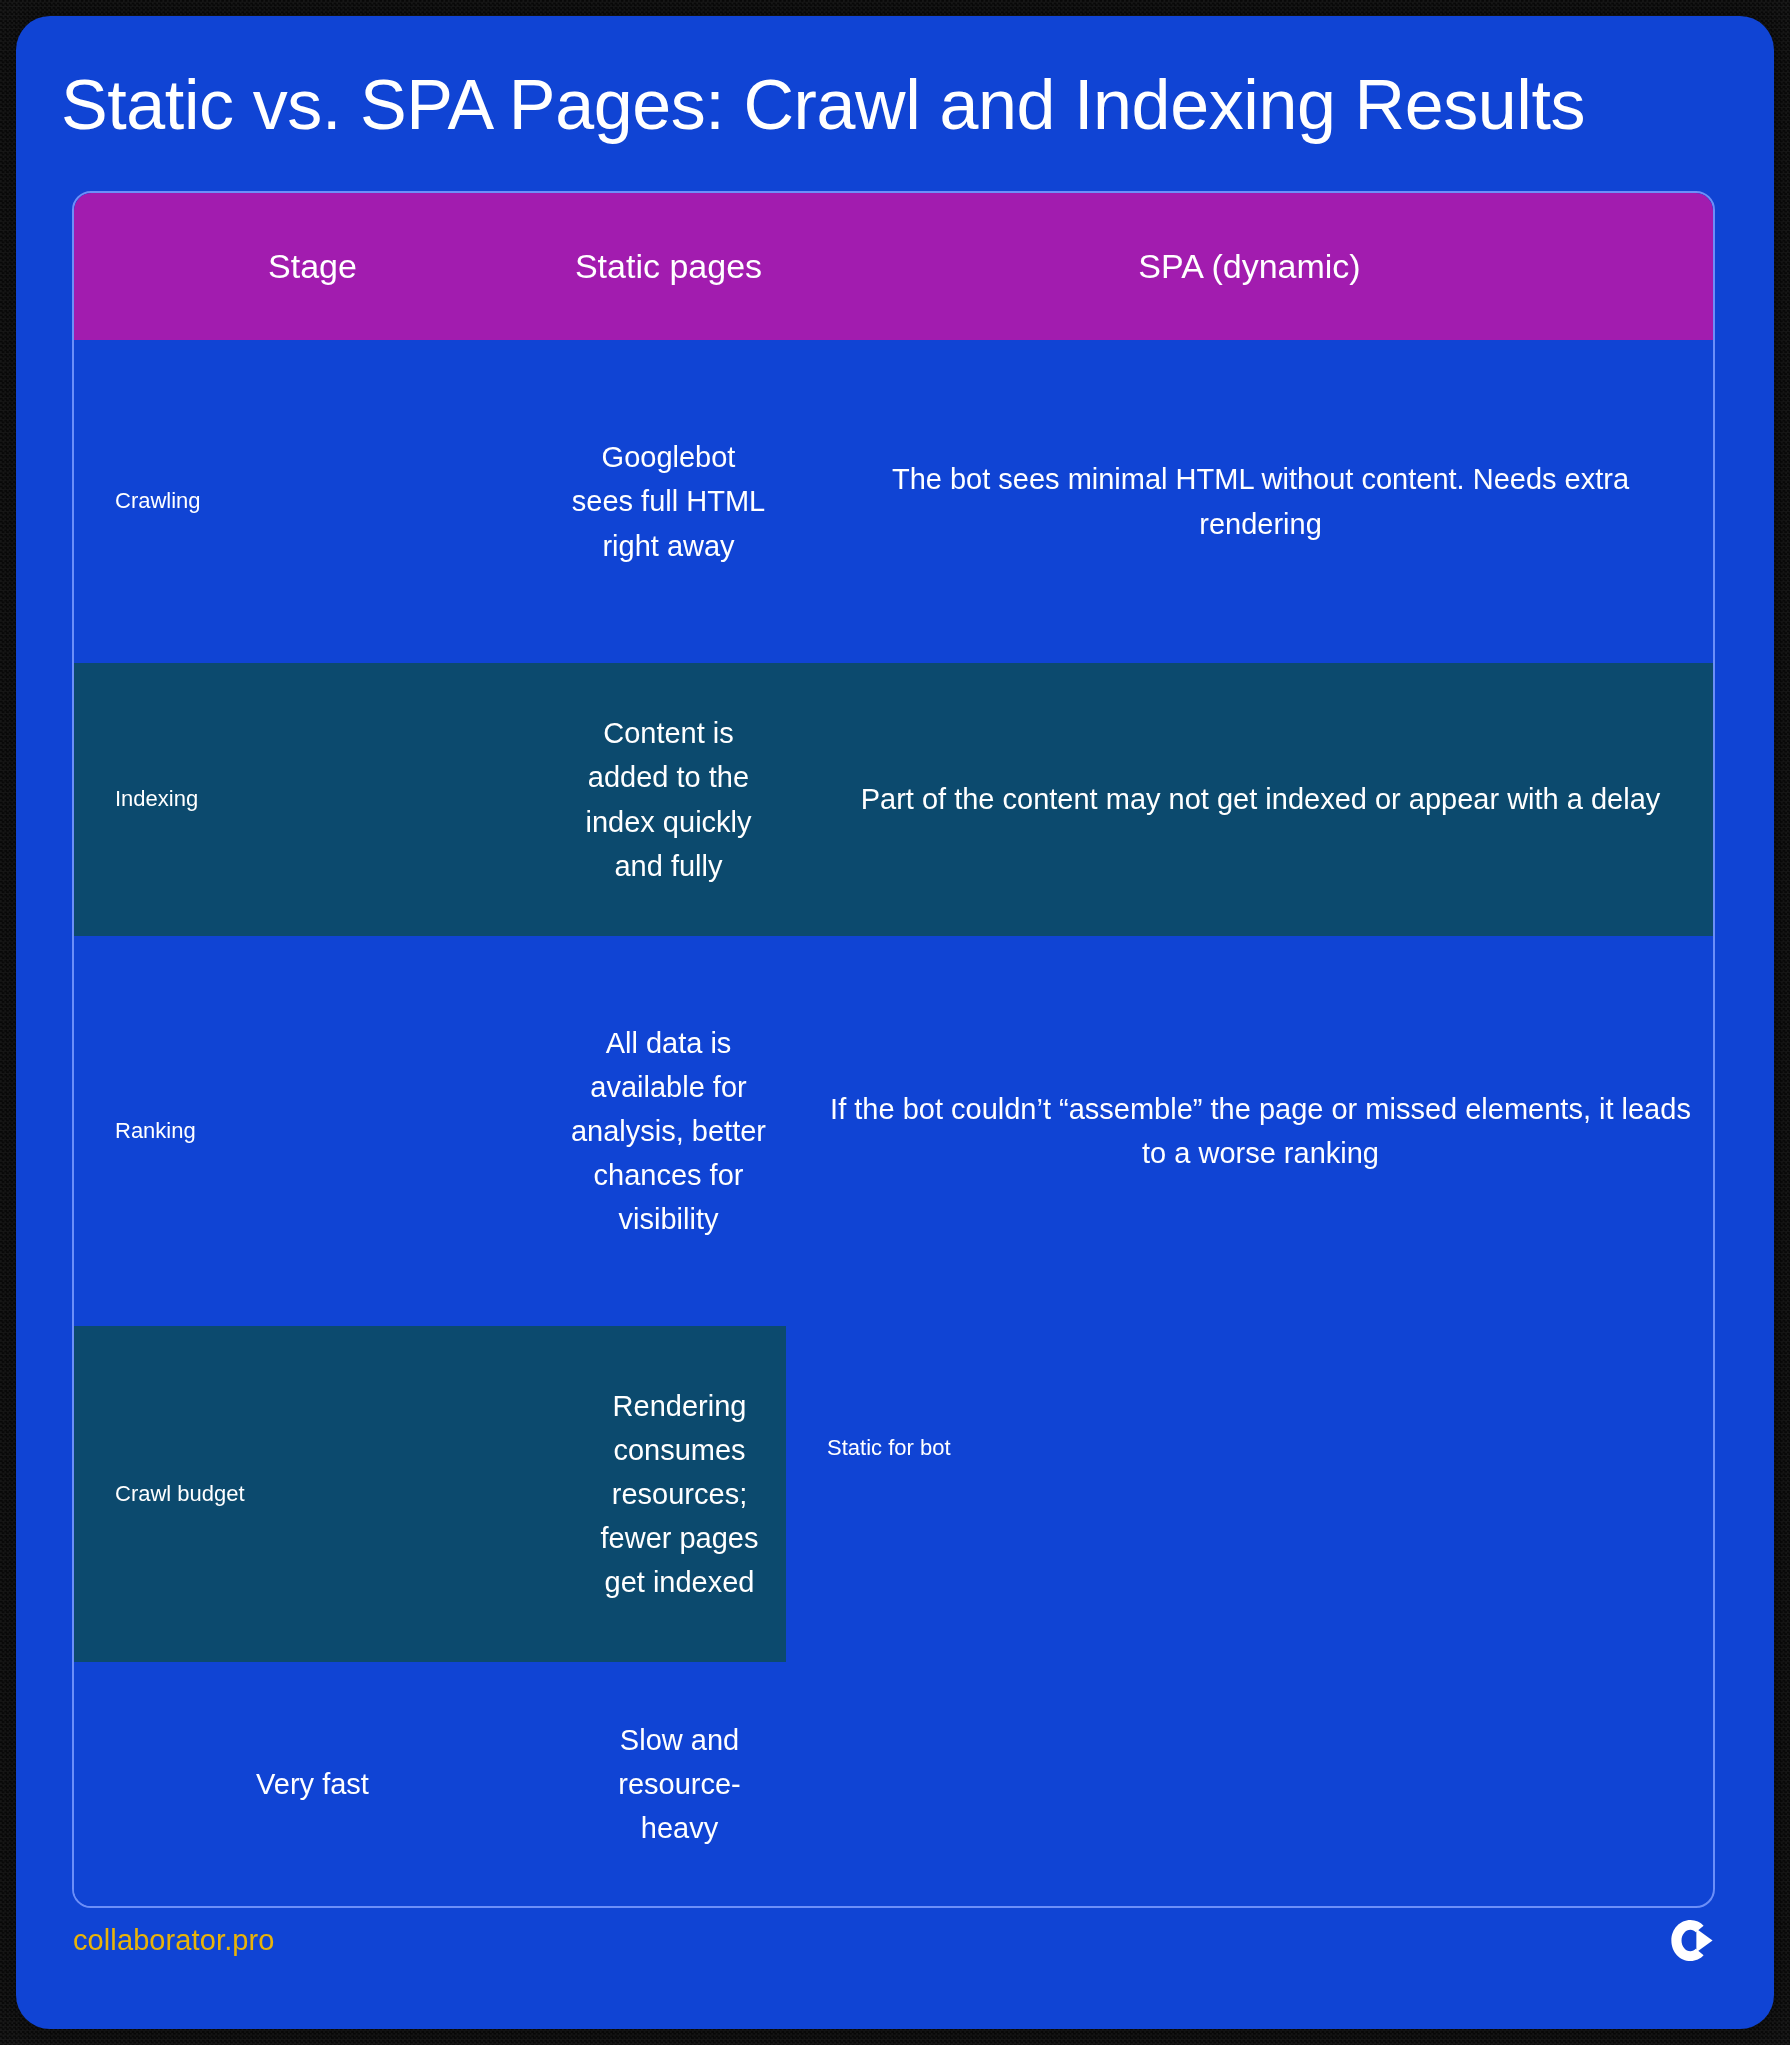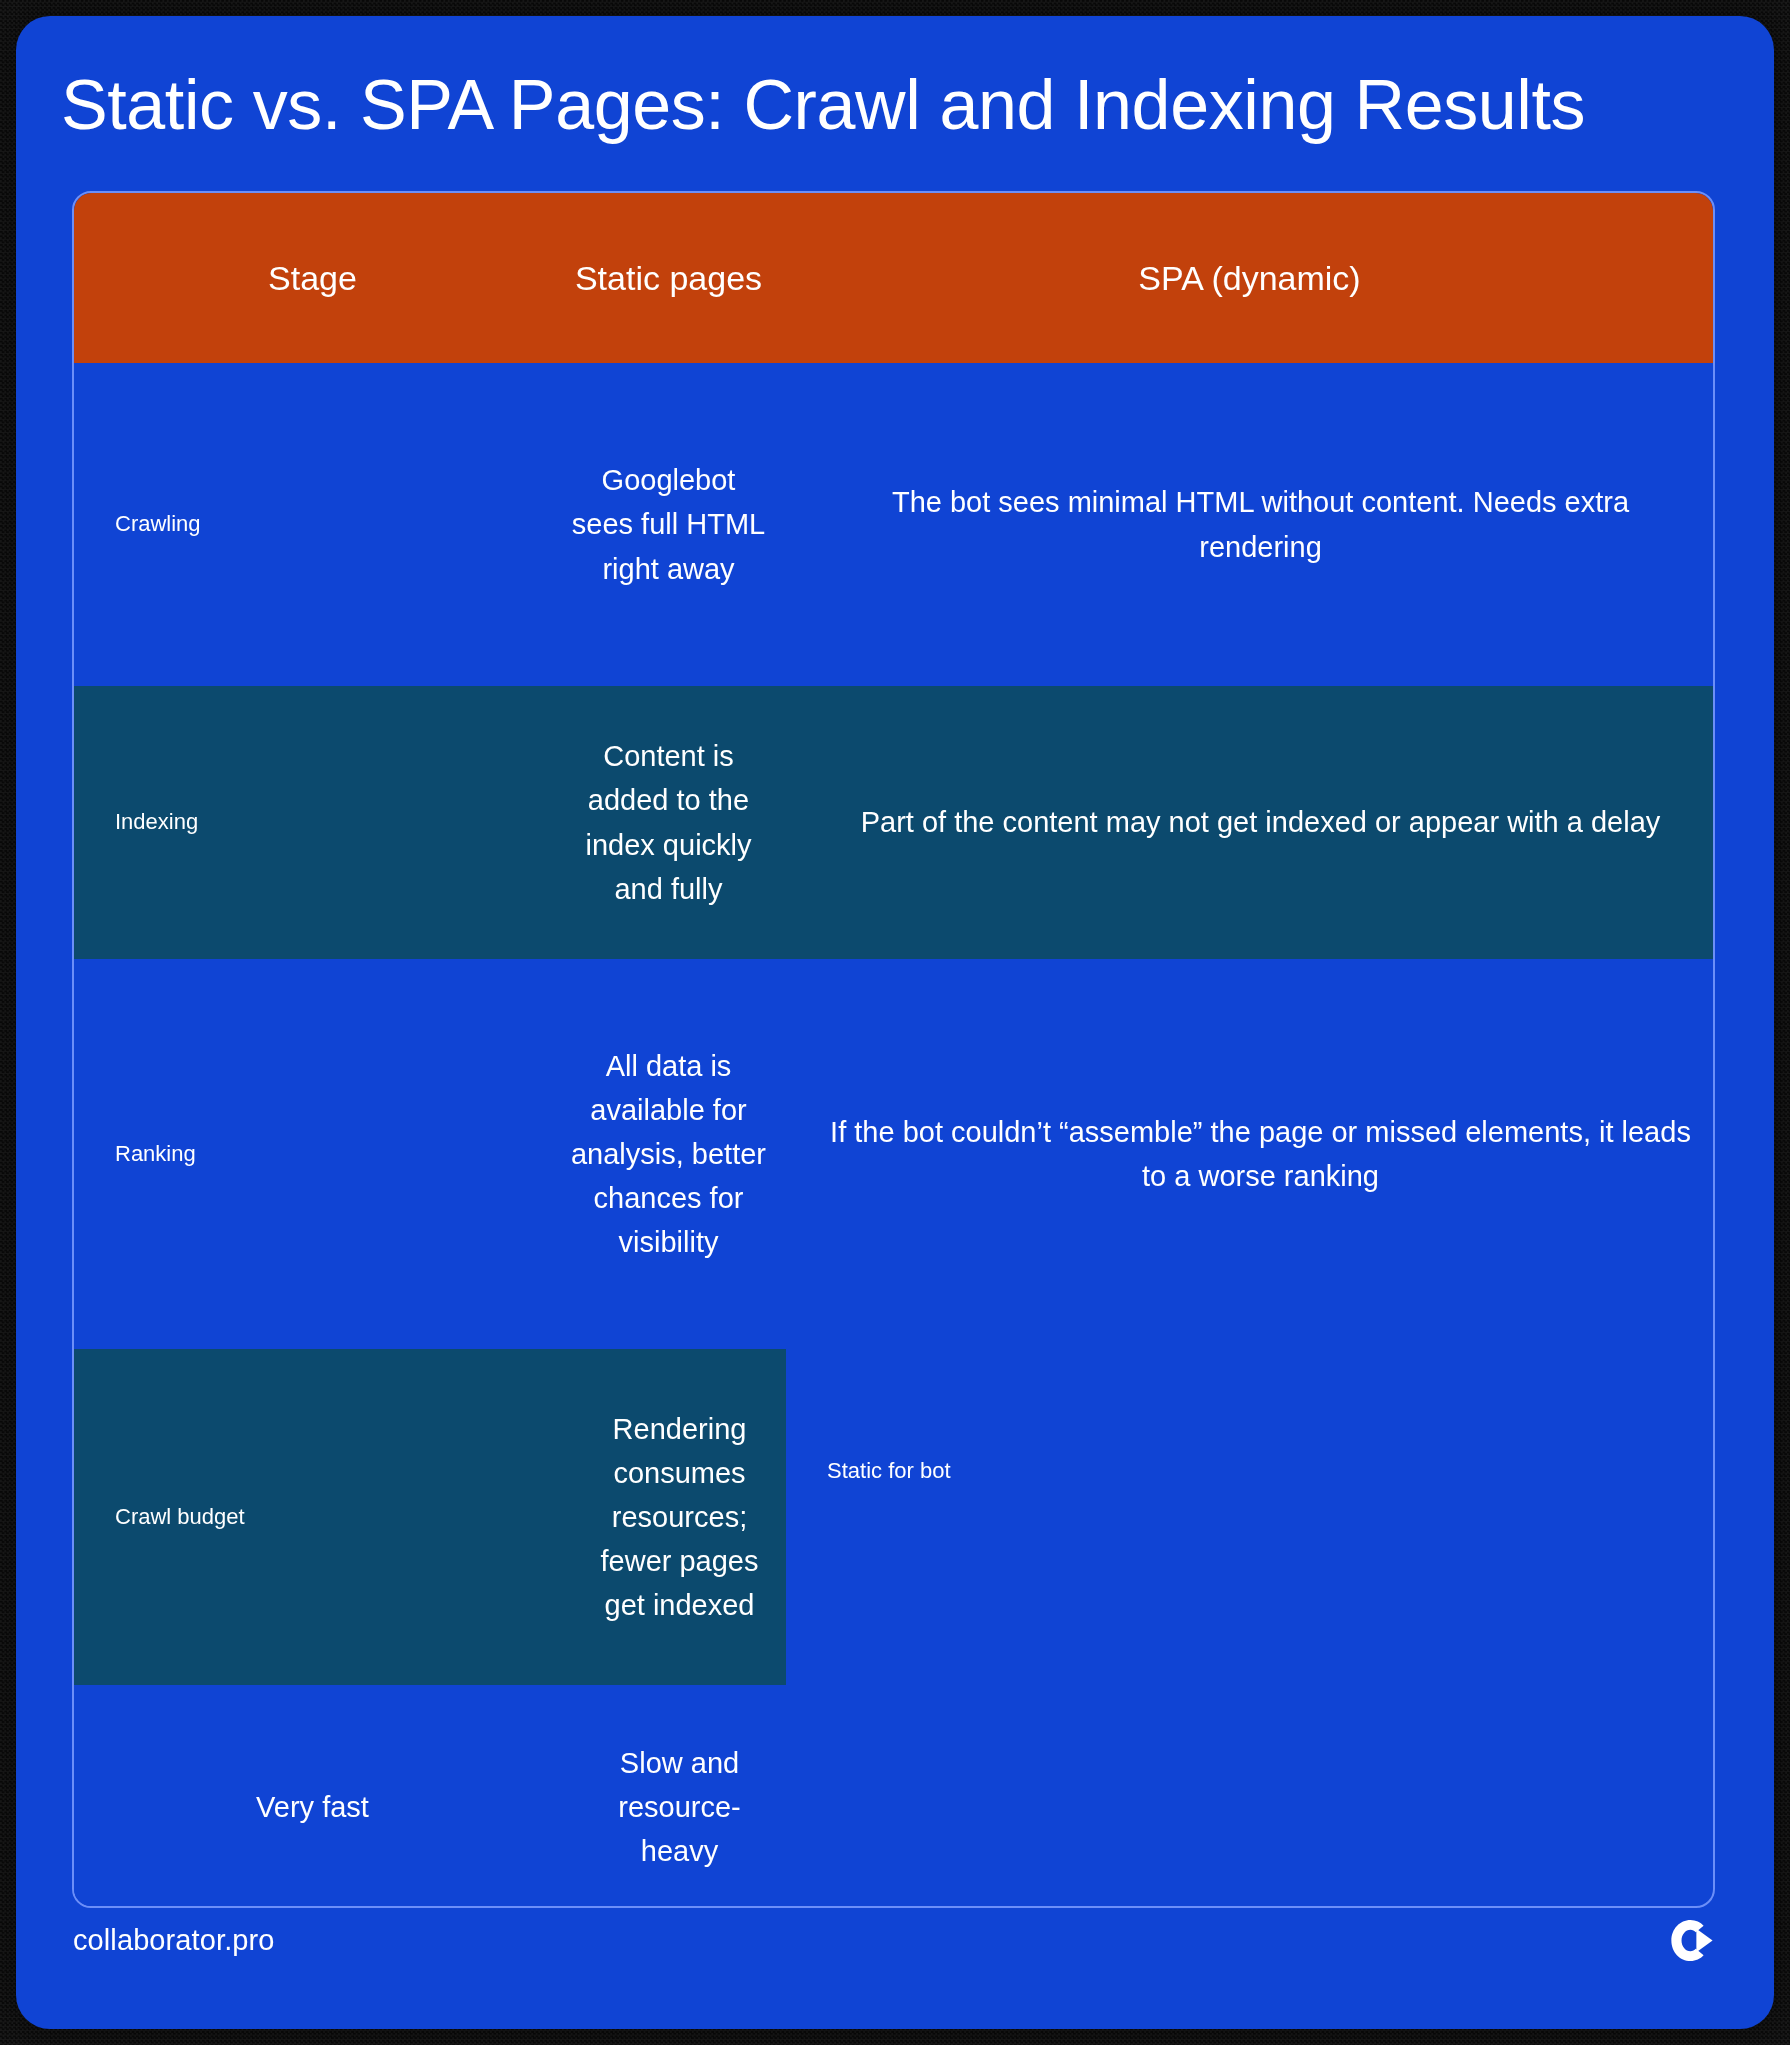--- a/index.html
+++ b/index.html
@@ -62,29 +62,29 @@
 
   .grid {
     display: grid;
     grid-template-columns: 477px 235px 1fr;
     width: 100%;
     height: 100%;
   }
 
   
   .hcell {
-    background: #c2410c;
+    background: #a21caf;
     display: flex;
     align-items: center;
     justify-content: center;
     text-align: center;
     color: #FFFFFF;
     font-size: 34px;
     font-weight: 400;
-    height: 170px;
+    height: 147px;
     padding: 7.3px 19px;
   }
   .hcell.c1 { border-top-left-radius: 17.6px; }
   .hcell.c3 { border-top-right-radius: 17.6px; }
 
   
   .cell {
     display: flex;
     align-items: center;
     color: #FFFFFF;
@@ -115,21 +115,21 @@
     position: absolute;
     left: 57px;
     right: 57px;
     bottom: 63px;
     height: 51px;
     display: flex;
     align-items: center;
     justify-content: space-between;
   }
   .brand {
-    color: #ffffff;
+    color: #eab308;
     font-size: 29px;
     font-weight: 400;
     letter-spacing: 0.1px;
   }
   .logo-mark { width: 53px; height: 53px; display: block; }
 </style>
 </head>
 <body>
 
 <div class="frame">

